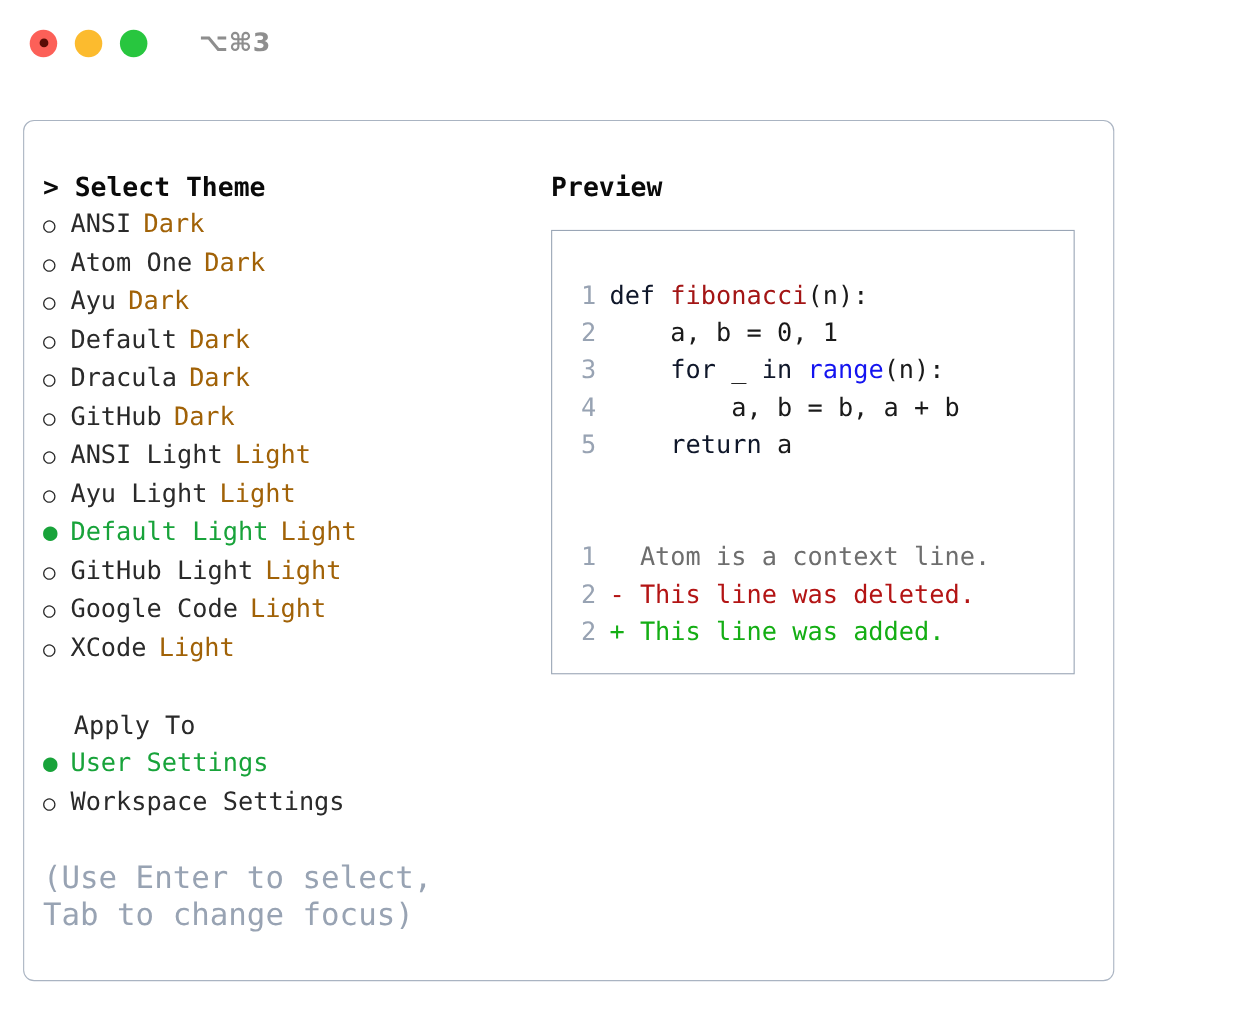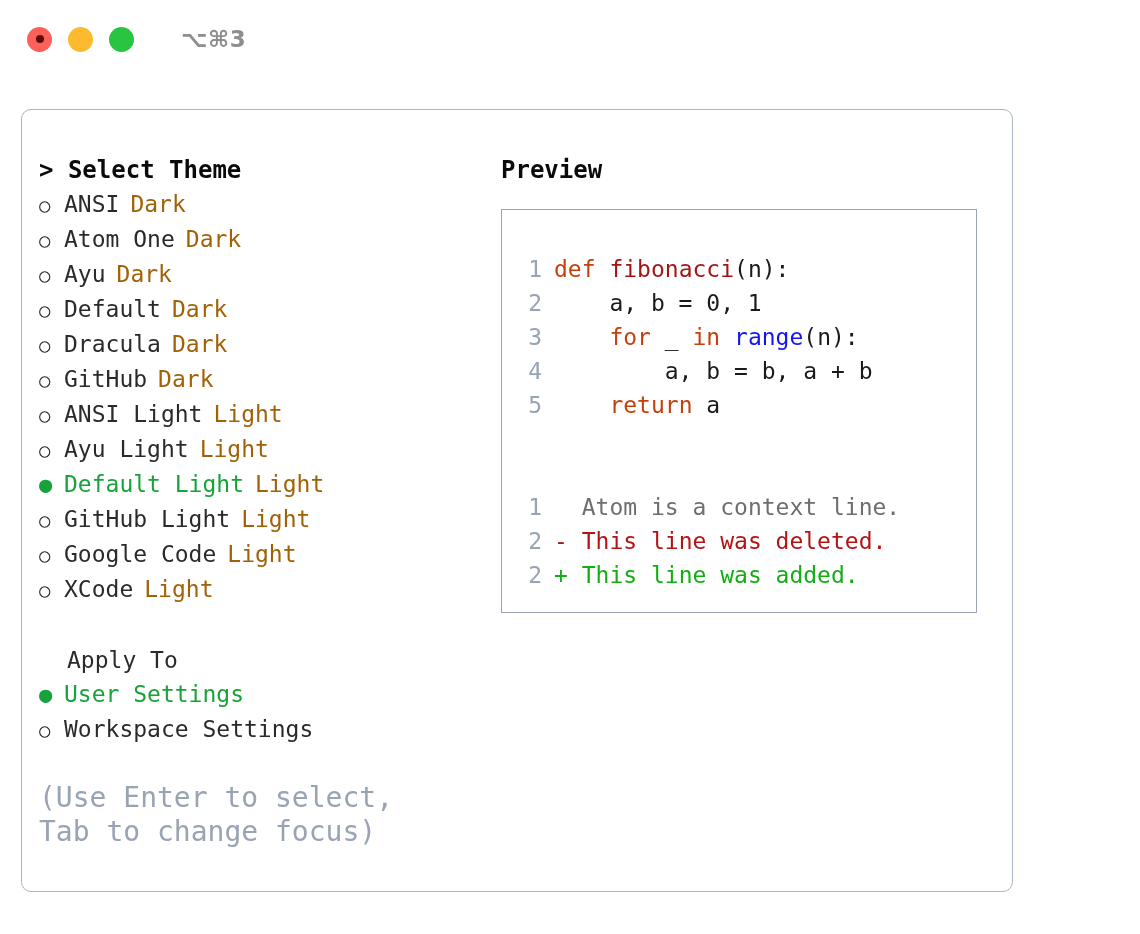--- a/index.html
+++ b/index.html
@@ -178,21 +178,21 @@
     white-space: pre;
   }
   .ln {
     flex: 0 0 28px;
     width: 28px;
     text-align: right;
     color: #98a3b3;
     margin-right: 12px;
   }
   .src { color: #1a1a1a; }
-  .kw  { color: #c2410c; text-align: center; }
+  .kw  { color: #0f172a; text-align: center; }
   .fn  { color: #a31515; }
   .bi  { color: #1414f0; }
   .blank-line { height: 34px; }
 
   .diff-ctx { color: #6e6e6e; }
   .diff-del { color: #b31414; }
   .diff-add { color: #14ae14; }
 </style>
 </head>
 <body>

